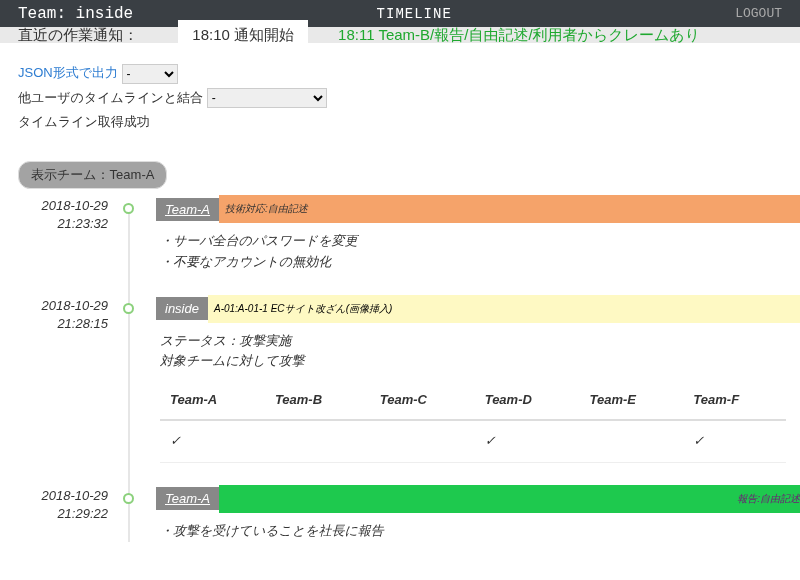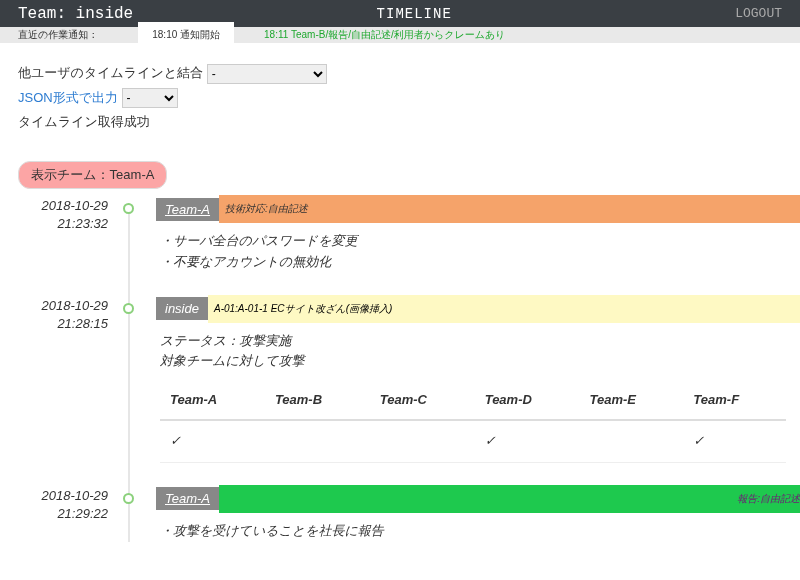--- a/index.html
+++ b/index.html
@@ -1,30 +1,30 @@
 <!DOCTYPE html>
 <html><head>
 <meta charset="utf-8">
 <style>
   * { margin: 0; padding: 0; box-sizing: border-box; }
   body { font-family: "Meiryo", "Hiragino Sans", sans-serif; font-size: 14px; color: #333; background: #fff; width: 800px; }
   .topbar { background: #3a3f44; color: #fff; height: 27px; display: flex; align-items: center; padding: 0 18px; font-family: Liberation Mono, monospace; }
   .topbar .team { font-size: 16px; }
   .topbar .title { flex: 1; text-align: center; font-size: 14px; letter-spacing: 1px; margin-left: -40px; }
   .topbar .logout { color: #aaa; font-size: 13px; cursor: pointer; }
-  .notice-bar { background: #e9e9e9; height: 16px; display: flex; align-items: center; padding: 0 18px; font-size: 10px; }
+  .notice-bar { background: #e9e9e9; height: 16px; display: flex; align-items: center; padding: 0 18px; font-size: 15px; }
   .notice-bar .label { margin-right: 40px; }
   .notice-bar .item1 { background: #fff; padding: 6px 14px; margin-right: 30px; }
   .notice-bar .item2 { color: #1fa82f; }
   .controls { padding: 18px 18px 8px 18px; font-size: 13px; line-height: 1.9; }
   .controls a { color: #2d7cd1; text-decoration: none; }
   .controls select { border: 1px solid #ccc; font-size: 12px; height: 20px; vertical-align: middle; }
   .sel1 { width: 56px; }
   .sel2 { width: 120px; }
-  .display-team { display: inline-block; background: #fca5a5; border: 1px solid #ddd; padding: 4px 12px; font-size: 13px; margin-left: 18px; margin-top: 18px; border-radius: 12px; }
+  .display-team { display: inline-block; background: #a3a3a3; border: 1px solid #ddd; padding: 4px 12px; font-size: 13px; margin-left: 18px; margin-top: 18px; border-radius: 12px; }
   .timeline { position: relative; margin-left: 18px; margin-top: 6px; }
   .timeline::before { content: ""; position: absolute; left: 110px; top: 8px; bottom: 0; width: 2px; background: #e6e6e6; }
   .entry { display: flex; margin-bottom: 22px; position: relative; font-style: italic; }
   .entry .ts { width: 98px; text-align: right; font-size: 13px; line-height: 1.4; padding-right: 8px; padding-top: 2px; }
   .entry .dot { position: absolute; left: 105px; top: 8px; width: 11px; height: 11px; border-radius: 50%; background: #fff; border: 2px solid #8cd17d; z-index: 2; }
   .entry .body { margin-left: 40px; flex: 1; }
   .entry .header-row { display: flex; align-items: center; height: 28px; }
   .tag { background: #888; color: #fff; padding: 4px 9px; font-size: 13px; text-decoration: underline; }
   .tag.inside { text-decoration: none; }
   .bar { flex: 1; height: 28px; line-height: 28px; padding-left: 6px; font-size: 10px; color: #333; }
@@ -48,28 +48,28 @@
 </div>
 
 <div class="notice-bar">
   <span class="label">直近の作業通知：</span>
   <span class="item1">18:10 通知開始</span>
   <span class="item2">18:11 Team-B/報告/自由記述/利用者からクレームあり</span>
 </div>
 
 <div class="controls">
   <div>
-    <span>他ユーザのタイムラインと結合</span>
-    <select class="sel2">
+    <a href="#">JSON形式で出力</a>
+    <select class="sel1">
       <option>-</option>
     </select>
   </div>
   <div>
-    <a href="#">JSON形式で出力</a>
-    <select class="sel1">
+    <span>他ユーザのタイムラインと結合</span>
+    <select class="sel2">
       <option>-</option>
     </select>
   </div>
   <div>タイムライン取得成功</div>
 </div>
 
 <div class="display-team">表示チーム：Team-A</div>
 
 <div class="timeline">
 

